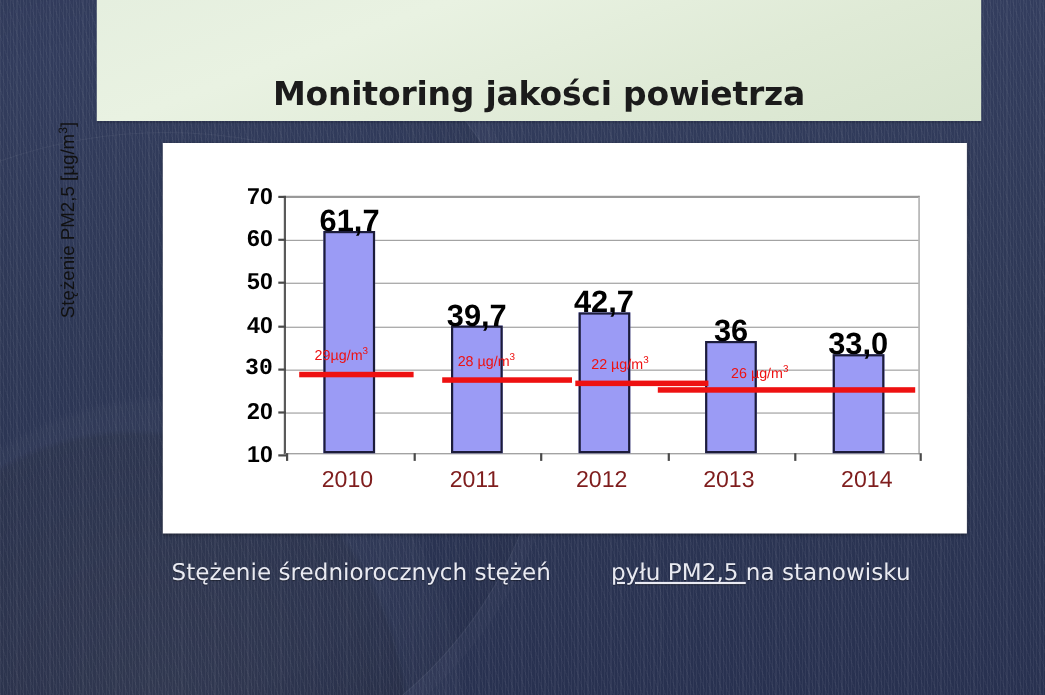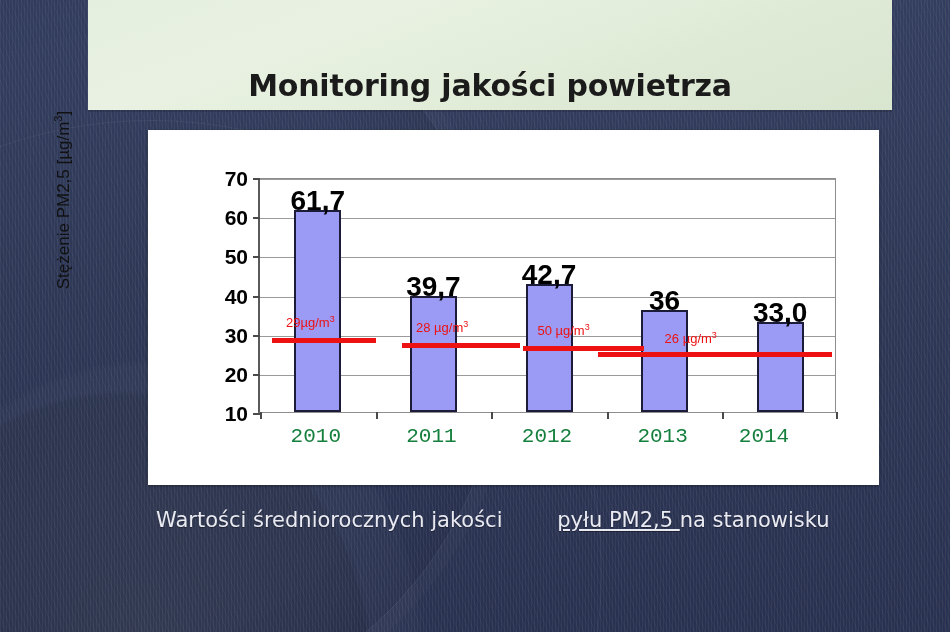--- a/index.html
+++ b/index.html
@@ -173,23 +173,23 @@
     font-weight: normal;
     font-size: 13px;
     color: #ee1111;
     white-space: nowrap;
   }
   .limit-label sup { font-size: 9px; }
 
   .xcat-label {
     position: absolute;
     text-align: center;
-    font-family: Liberation Mono, monospace;
+    font-family: Liberation Sans, sans-serif;
     font-size: 21px;
-    color: #15803d;
+    color: #7f1d1d;
     white-space: nowrap;
   }
 
   
   #caption {
     position: absolute;
     left: 156px; top: 505px;
     width: 720px;
     font-family: "DejaVu Sans", sans-serif;
     font-size: 21px;
@@ -227,21 +227,21 @@
 
       <div id="y-axis-title">
         <span>Stężenie PM2,5 [µg/m</span><sup>3</sup><span>]</span>
       </div>
 
       <div id="ytick-col">
           <div class="ytick-label" style="top: 38px;">70</div>
           <div class="ytick-label" style="top: 77.1667px;">60</div>
           <div class="ytick-label" style="top: 116.333px;">50</div>
           <div class="ytick-label" style="top: 155.5px;">40</div>
-          <div class="ytick-label" style="top: 194.667px;">30</div>
+          <div class="ytick-label" style="top: 194.667px; font-family: Liberation Mono, monospace;">30</div>
           <div class="ytick-label" style="top: 233.833px;">20</div>
           <div class="ytick-label" style="top: 273px;">10</div>
         </div>
 
       <div id="plot-area">
           <div class="gridline" style="top: 0px;"></div>
           <div class="axis-tick" style="top: -1px;"></div>
           <div class="gridline" style="top: 39.1667px;"></div>
           <div class="axis-tick" style="top: 38.1667px;"></div>
           <div class="gridline" style="top: 78.3333px;"></div>
@@ -267,33 +267,33 @@
           <div class="xtick" style="left: 346.8px;"></div>
           <div class="bar" style="left: 496.7px; width: 47px; height: 90.0833px;"></div>
           <div class="bar-label" style="left: 475.2px; width: 90px; top: 117.917px;">33,0</div>
           <div class="xtick" style="left: 462.4px;"></div>
           <div class="xtick" style="left: 576px;"></div>
           <div class="limit-line" style="left: 11.56px; width: 104.04px; top: 159.367px;"></div>
           <div class="limit-label" style="left: 26.01px; top: 135.367px;"><span>29µg/m</span><sup>3</sup></div>
           <div class="limit-line" style="left: 141.61px; width: 118.49px; top: 164.067px;"></div>
           <div class="limit-label" style="left: 156.06px; top: 140.067px;"><span>28 µg/m</span><sup>3</sup></div>
           <div class="limit-line" style="left: 262.99px; width: 121.38px; top: 166.808px;"></div>
-          <div class="limit-label" style="left: 277.44px; top: 142.808px;"><span>50 µg/m</span><sup>3</sup></div>
+          <div class="limit-label" style="left: 277.44px; top: 142.808px;"><span>22 µg/m</span><sup>3</sup></div>
           <div class="limit-line" style="left: 338.13px; width: 234.09px; top: 173.467px;"></div>
           <div class="limit-label" style="left: 404.6px; top: 151.467px;"><span>26 µg/m</span><sup>3</sup></div>
         </div>
 
     <div class="xcat-label" style="left: 117.8px; width: 100px; top: 295px;">2010</div>
         <div class="xcat-label" style="left: 233.4px; width: 100px; top: 295px;">2011</div>
         <div class="xcat-label" style="left: 349px; width: 100px; top: 295px;">2012</div>
         <div class="xcat-label" style="left: 464.6px; width: 100px; top: 295px;">2013</div>
-        <div class="xcat-label" style="left: 566px; width: 100px; top: 295px;">2014</div>
+        <div class="xcat-label" style="left: 590px; width: 100px; top: 295px;">2014</div>
       </div>
   </div>
 
   <div id="caption">
-    <span>Wartości średniorocznych jakości </span><span class="underline">pyłu PM2,5 </span><span>na stanowisku</span>
+    <span>Stężenie średniorocznych stężeń </span><span class="underline">pyłu PM2,5 </span><span>na stanowisku</span>
     <br>
   </div>
 
   <div id="corner-mark"></div>
 
 </div>
 
 </body></html>

